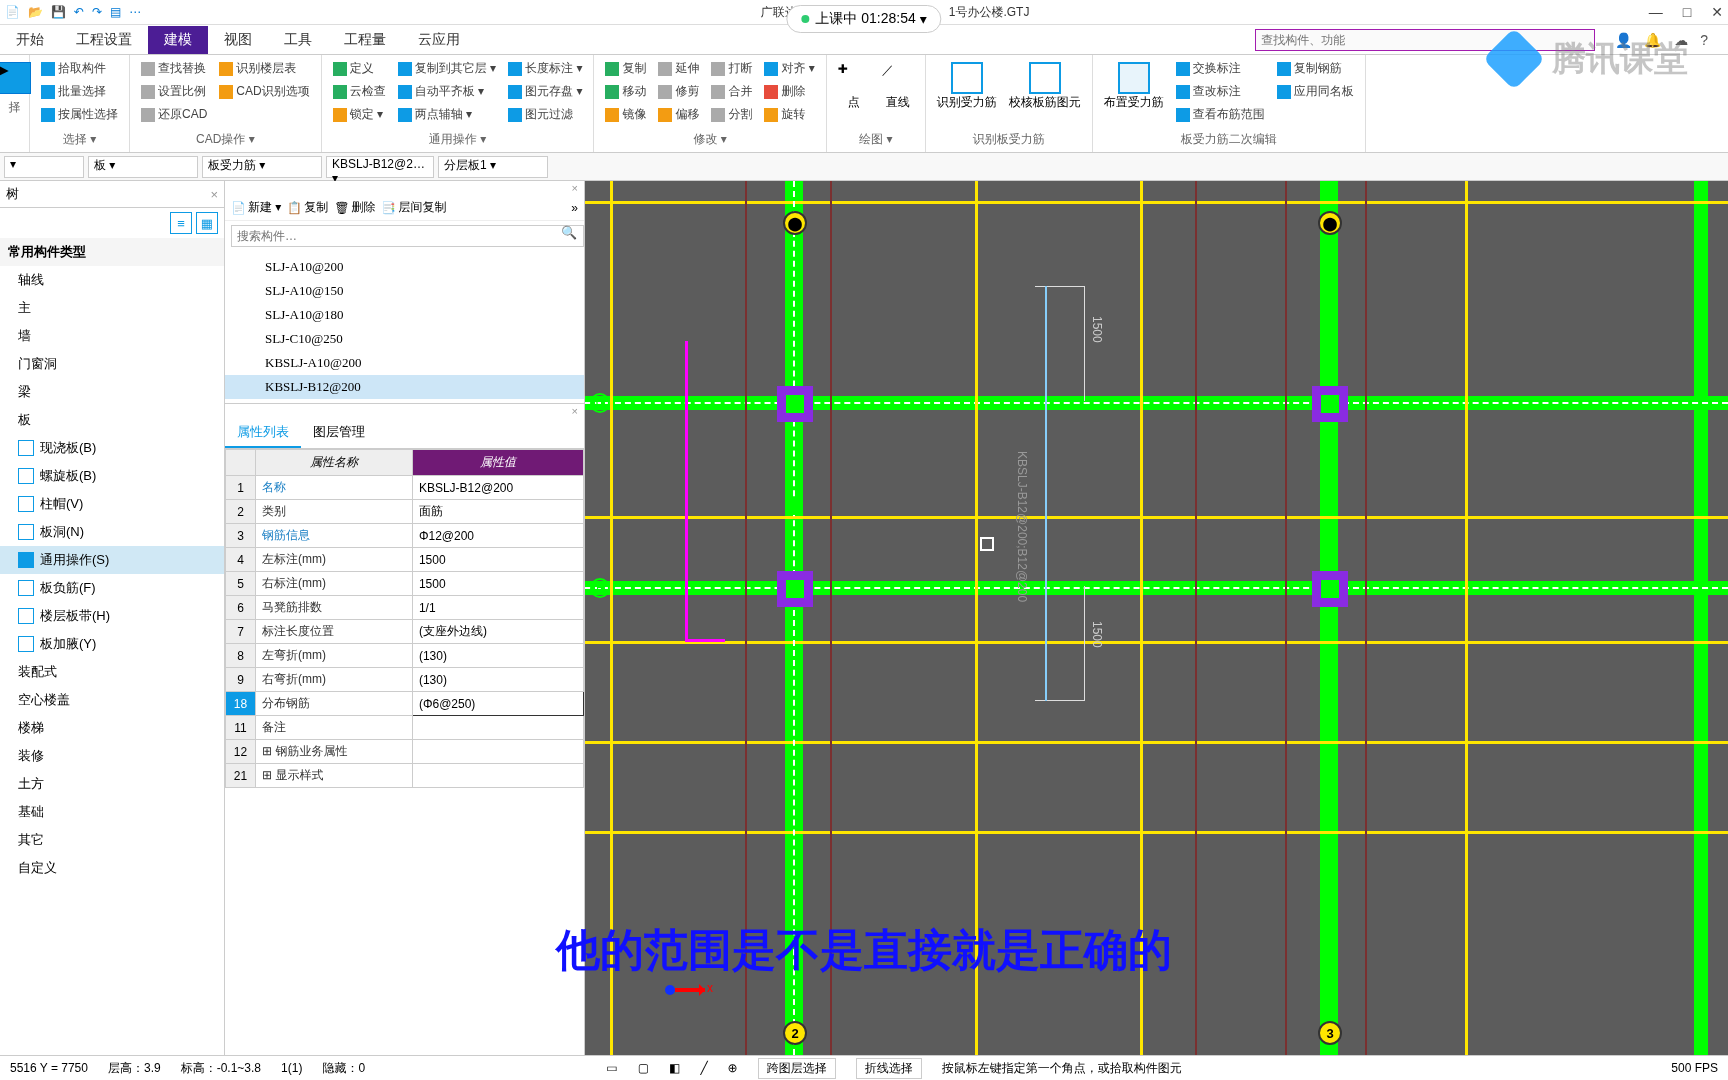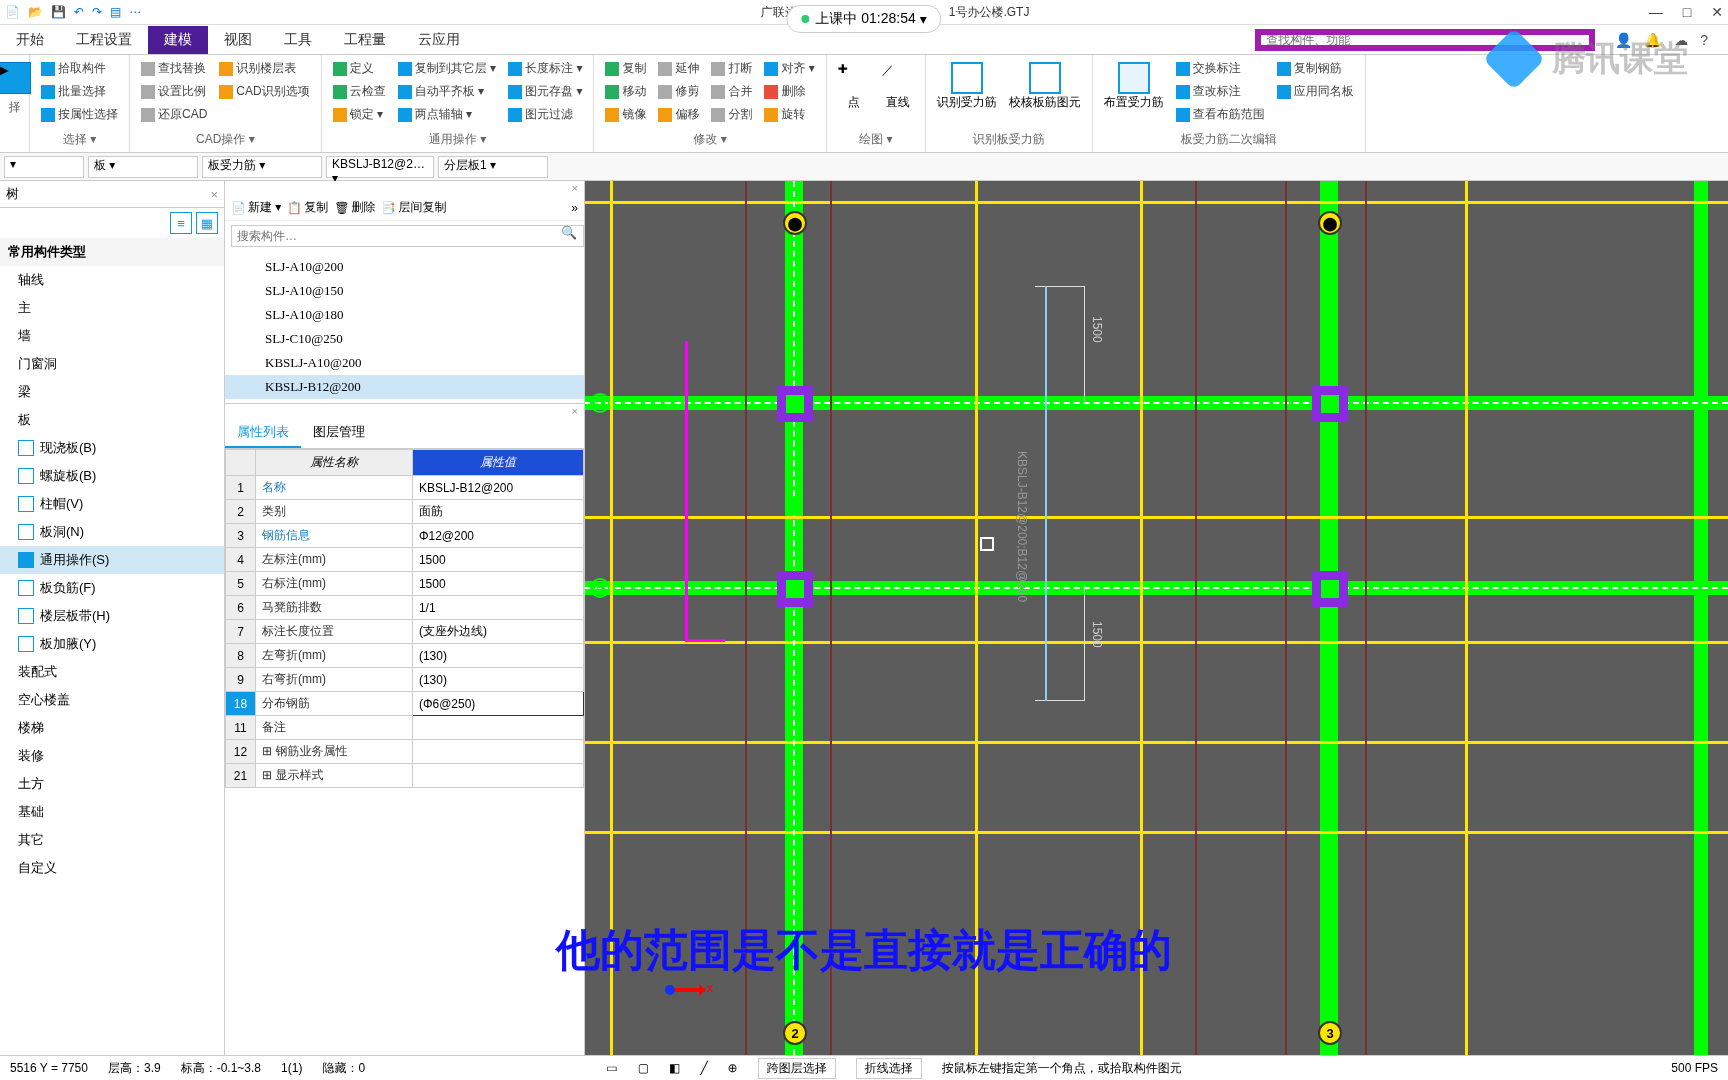--- a/index.html
+++ b/index.html
@@ -13,21 +13,21 @@
 .titlebar .winbtns { display: flex; gap: 20px; color: #444; font-size: 14px; }
 
 
 .rec-bar { position: absolute; top: 5px; left: 50%; transform: translateX(-50%); background: #fff; border: 1px solid #ccc; border-radius: 14px; padding: 4px 14px; font-size: 14px; z-index: 50; display: flex; align-items: center;}
 .rec-bar .dot { width: 8px; height: 8px; background: #2ecc71; border-radius: 50%; display: inline-block; margin-right: 6px;}
 
 
 .maintabs { height: 30px; background: #fff; display: flex; align-items: center; font-size: 14px; border-bottom: 1px solid #ccc; }
 .maintabs .tab { padding: 5px 16px; color: #333; cursor: pointer; }
 .maintabs .tab.active { background: #4c1d95; color: #fff; }
-.searchbox-top { margin-left: auto; width: 340px; height: 22px; border: 6px solid #a21caf; background: #fafafa; font-size: 12px; padding: 0 5px; color: #aaa;}
+.searchbox-top { margin-left: auto; width: 340px; height: 22px; border: 1px solid #a21caf; background: #fafafa; font-size: 12px; padding: 0 5px; color: #aaa;}
 .titleicons { display: flex; gap: 12px; margin: 0 20px; color: #555; font-size: 14px;}
 
 
 .ribbon { height: 98px; background: #fff; display: flex; border-bottom: 1px solid #ccc; }
 .rgroup { border-right: 1px solid #ddd; padding: 4px 8px; display: flex; flex-direction: column; position: relative;}
 .rgroup .rgrid { display: flex; flex: 1; gap: 6px;}
 .rgroup .rcol { display: flex; flex-direction: column; gap: 4px; font-size: 12px; color: #444;}
 .rgroup .ritem { display: flex; align-items: center; gap: 3px; white-space: nowrap; cursor: pointer; padding: 1px 3px;}
 .rgroup .ritem .ic { width: 14px; height: 14px; display: inline-block; }
 .rgroup .glabel { text-align: center; font-size: 12px; color: #666; margin-top: 2px;}
@@ -63,21 +63,21 @@
 .searchrow { padding: 4px 6px; display: flex; }
 .searchrow input { flex: 1; border: 1px solid #ccc; padding: 3px 5px; font-size: 12px;}
 .complist { flex: 0 0 auto; overflow: auto; padding: 4px 0;}
 .complist .citem { padding: 4px 40px; cursor: pointer; font-family: Liberation Serif, serif;}
 .complist .citem.selected { background: #cde6f7;}
 
 
 .proppanel { border-top: 1px solid #ccc; flex: 1; display: flex; flex-direction: column;}
 .proptable { font-size: 12px; border-collapse: collapse; width: 100%;}
 .proptable th { background: #eee; padding: 4px; border: 1px solid #ccc; font-weight: normal; font-style: italic;}
-.proptable th.valhdr { background: #1d4ed8; color: #fff;}
+.proptable th.valhdr { background: #701a75; color: #fff;}
 .proptable td { border: 1px solid #ccc; padding: 3px 6px;}
 .proptable .rownum { background: #eee; text-align: center; width: 30px;}
 .proptable .rownum.active { background: #0d9be5; color: #fff;}
 .proptable .pname { color: #1a7fc4; }
 .proptable .pname.black { color: #333;}
 .proptable .editcell { border: 1px solid #333;}
 
 
 .canvas { flex: 1; background: #5c5c5c; position: relative; overflow: hidden;}
 .gv { position: absolute; top: 0; bottom: 0; width: 18px; background: #00ff00;}

